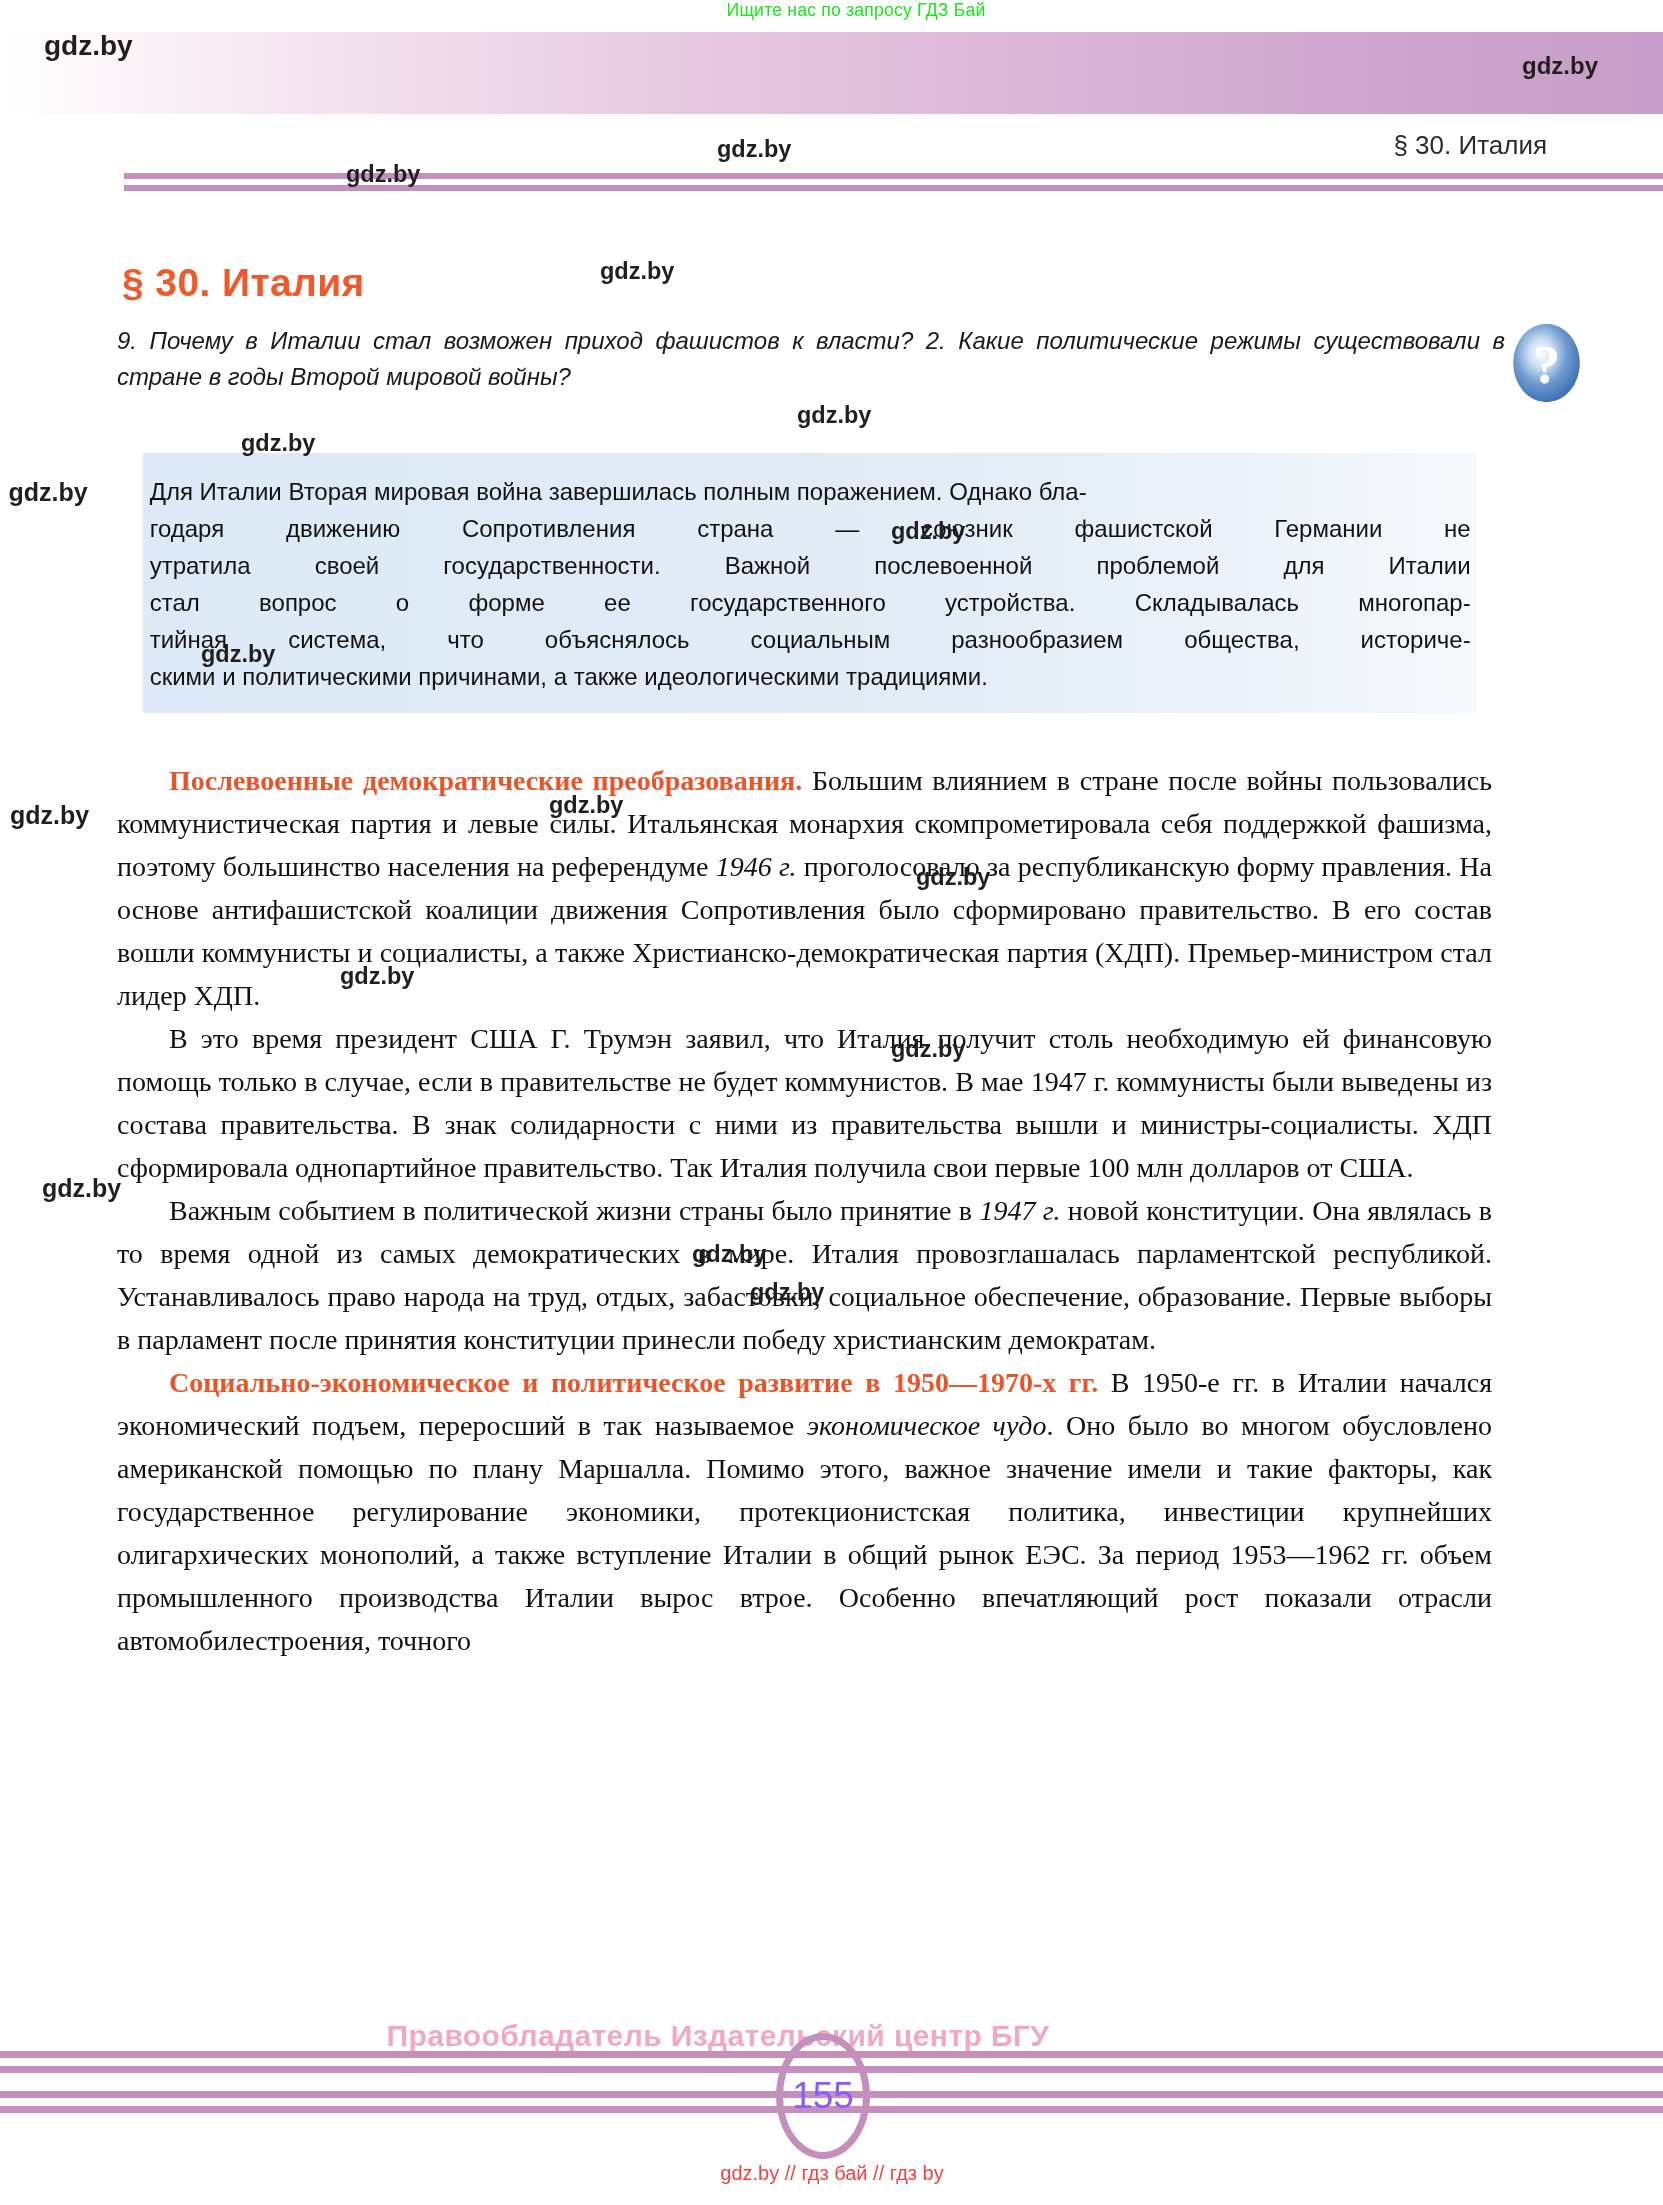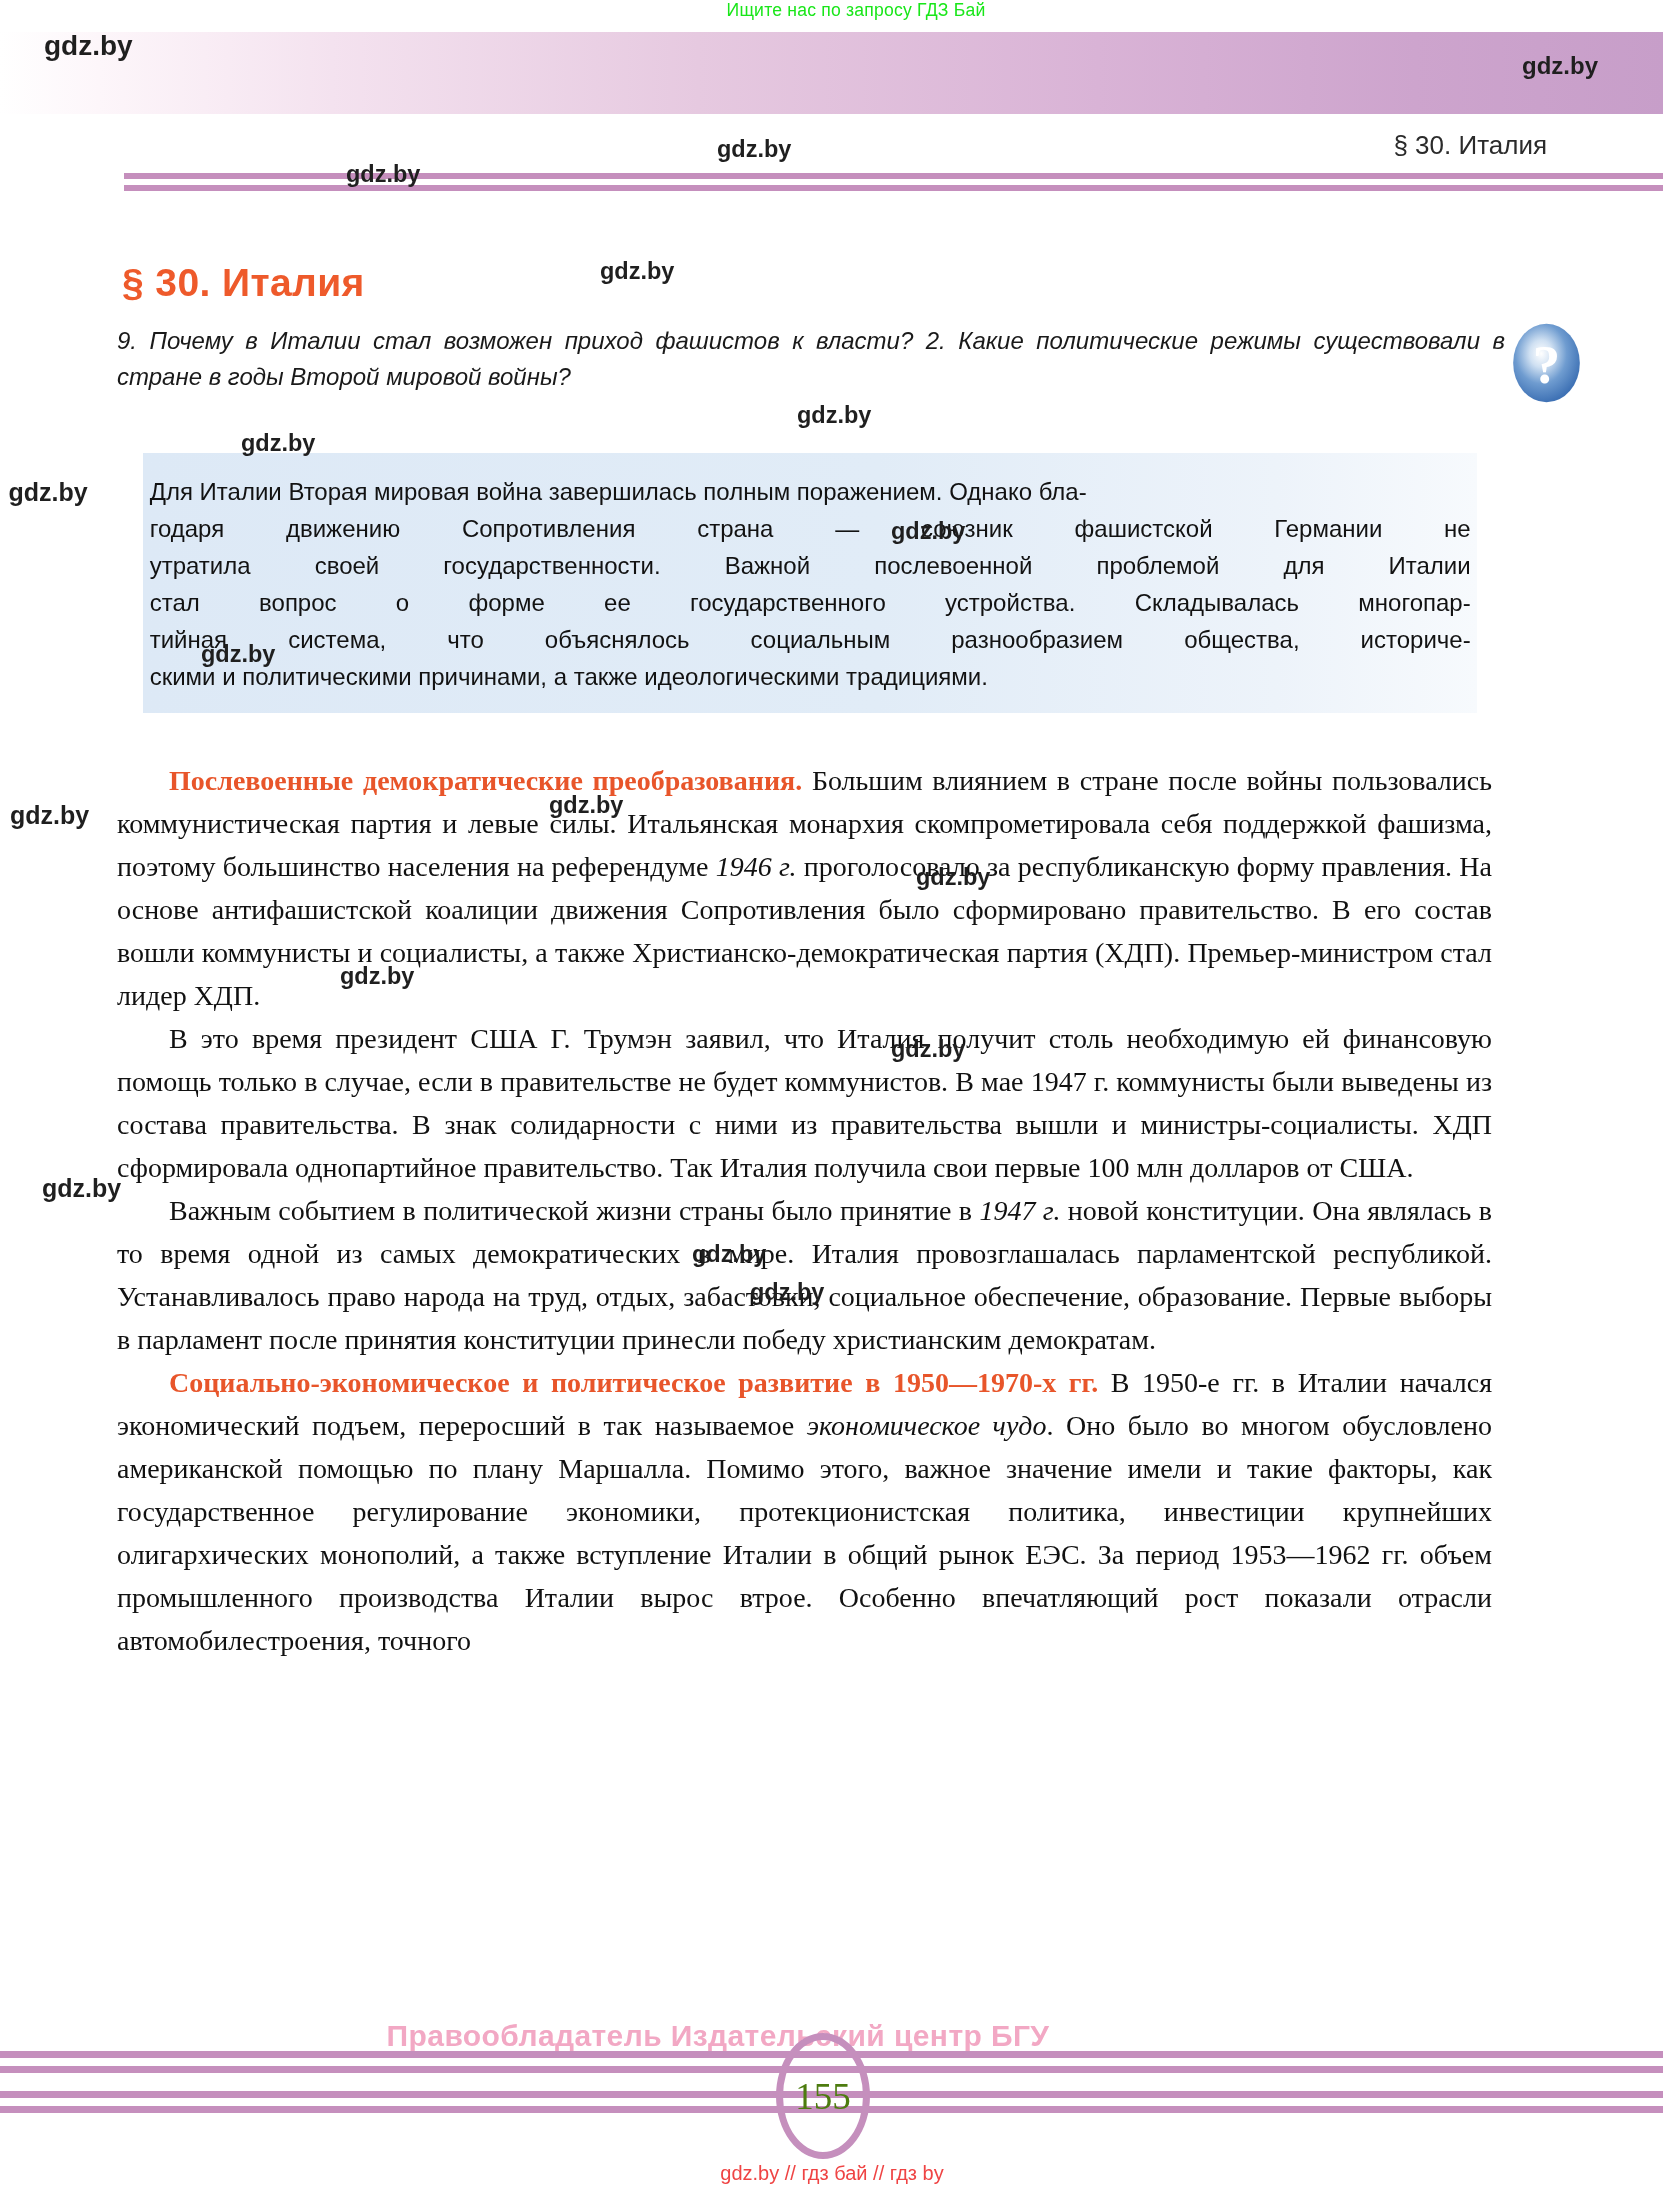--- a/index.html
+++ b/index.html
@@ -193,23 +193,23 @@
     height: 126px;
     border: 7.5px solid #c58fbd;
     border-radius: 50%;
     background: transparent;
     display: flex;
     align-items: center;
     justify-content: center;
     box-sizing: border-box;
   }
   .page-number span {
-    font-family: Liberation Serif, serif;
+    font-family: Liberation Sans, sans-serif;
     font-size: 37px;
-    color: #4d7c0f;
+    color: #8b5cf6;
   }
 
   
   .bottom-links {
     position: absolute;
     top: 2162px;
     left: 0;
     width: 1664px;
     text-align: center;
     font-family: "Liberation Sans", sans-serif;

